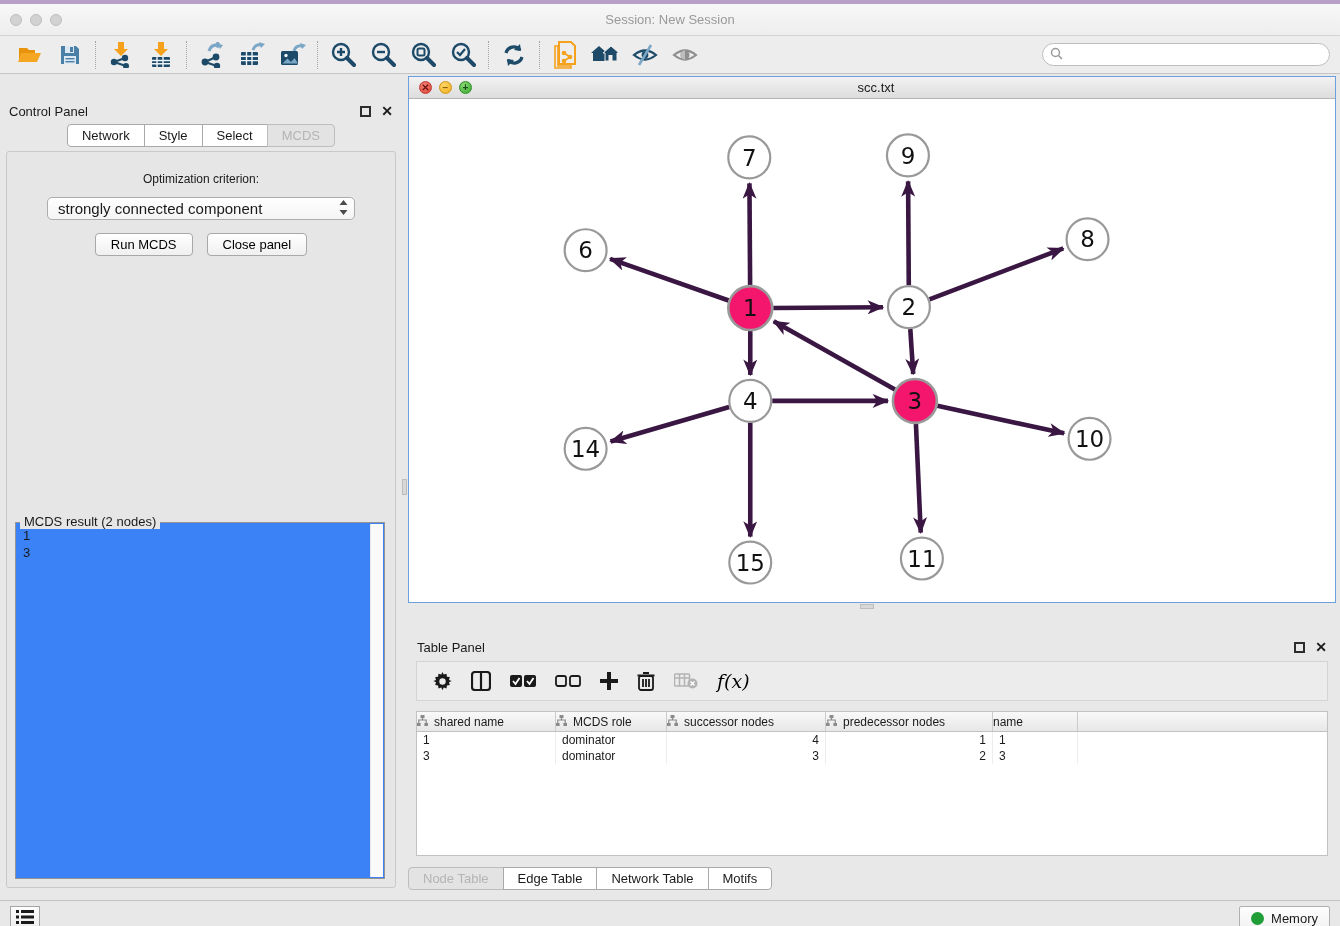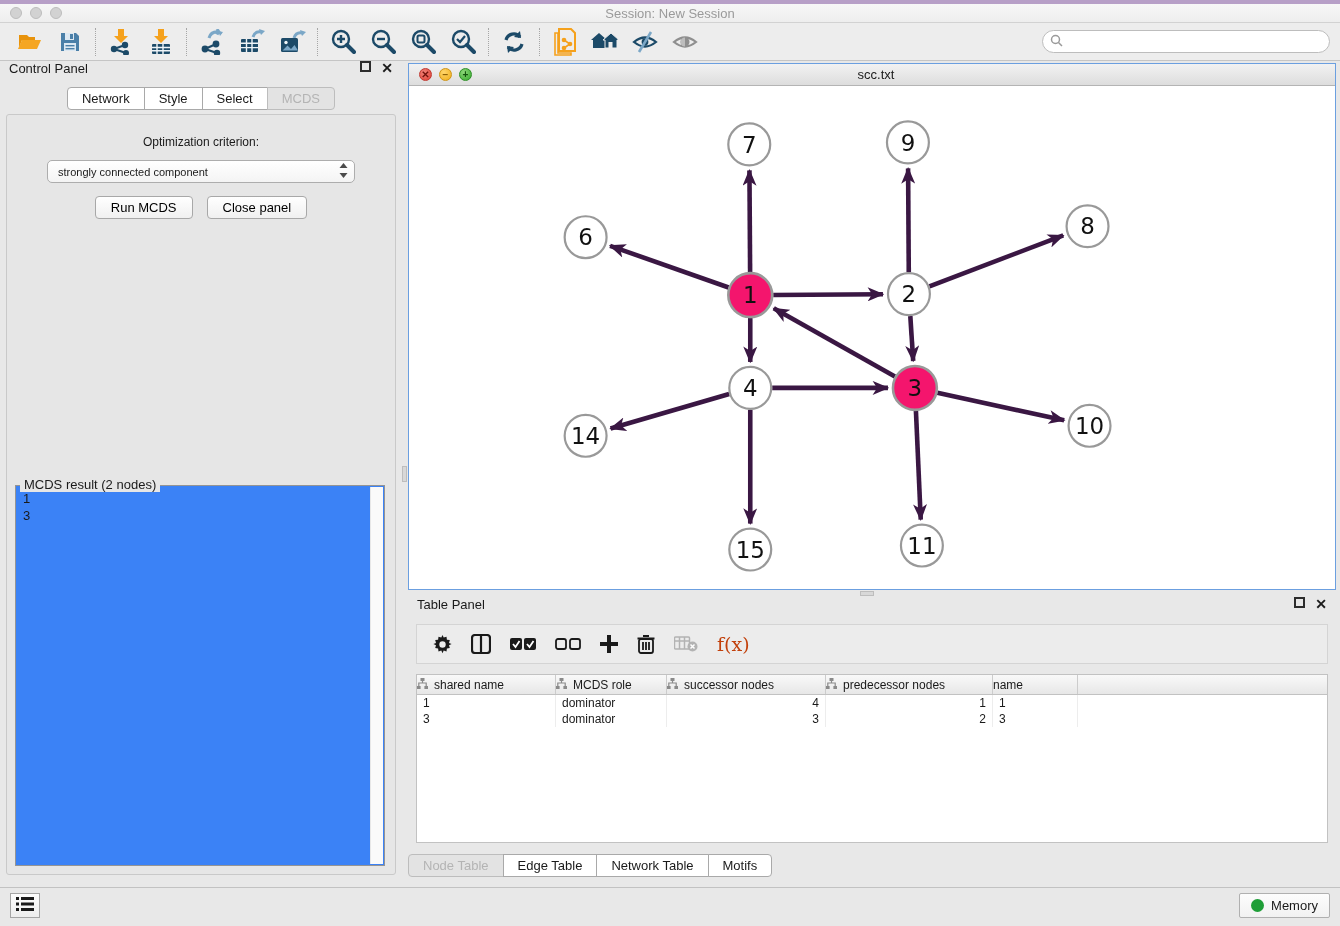--- a/index.html
+++ b/index.html
@@ -1,56 +1,56 @@
 <!DOCTYPE html>
 <html><head>
 <meta charset="utf-8">
 <style>
   * { box-sizing: border-box; margin: 0; padding: 0; }
   html,body { width:1340px; height:926px; overflow:hidden; }
   body { font-family:"Liberation Sans", sans-serif; background:#e8e8e8; font-size:13px; color:#1a1a1a; }
 
   
   #desktop-strip { height:4px; background:#b79fc7; }
-  #titlebar { height:19px; background:linear-gradient(#f7f7f7,#eeeeee); position:relative;
+  #titlebar { height:32px; background:linear-gradient(#f7f7f7,#eeeeee); position:relative;
               display:flex; align-items:center; border-bottom:1px solid #d2d2d2; }
   .traffic { display:flex; gap:8px; margin-left:10px; z-index:2; }
   .light { width:12px; height:12px; border-radius:50%; background:#d2d2d2; border:1px solid #bdbdbd; }
   #titlebar .wtitle { position:absolute; left:0; right:0; text-align:center; color:#9a9a9a; font-size:13px; }
 
   #toolbar { height:38px; background:#ededed; border-bottom:1px solid #c5c5c5;
              display:flex; align-items:center; padding:0 10px; }
   .tbtn { width:40px; height:32px; display:flex; align-items:center; justify-content:center; }
   .tbtn svg { display:block; }
   .tsep { width:0; height:28px; border-left:1px dotted #a6a6a6; margin:0 5px; }
   #search-box { margin-left:auto; width:288px; height:23px; border:1px solid #bdbdbd; border-radius:12px;
                 background:#fff; display:flex; align-items:center; padding:0 7px; gap:5px; }
   #search-box input { border:none; outline:none; flex:1; font-size:13px; background:transparent; }
 
   
   #main { display:flex; height:826px; }
 
   
   #control-panel { width:402px; display:flex; flex-direction:column; background:#e8e8e8; }
-  .panel-header { height:26px; display:flex; align-items:flex-start; padding:0 9px; font-size:13px; }
+  .panel-header { height:26px; display:flex; align-items:center; padding:0 9px; font-size:13px;margin-top:24px; }
   .panel-header .ph-title { flex:1; }
   .float-icon { width:11px; height:11px; border:2px solid #2c2c2c; margin-right:10px; }
   .close-x { font-weight:bold; font-size:14px; color:#1a1a1a; line-height:1; }
   .tabs-row { display:flex; justify-content:center; }
   .tab { padding:3px 14px; background:#fff; border:1px solid #a9a9a9; margin-left:-1px; font-size:13px; }
   .tab:first-child { border-radius:4px 0 0 4px; margin-left:0; }
   .tab:last-child { border-radius:0 4px 4px 0; }
   .tab.active { background:#e3e3e3; color:#b4b4b4; border-color:#bdbdbd; }
   #cp-content { flex:1; margin:4px 6px 12px 6px; background:#e6e6e6; border:1px solid #c9c9c9;
                 border-radius:3px; position:relative; text-align:center; padding-top:20px; }
   #opt-label { font-size:12px; }
   #criterion-select { width:308px; height:23px; margin:11px auto 0 auto; background:linear-gradient(#ffffff,#f4f4f4);
                       border:1px solid #adadad; border-radius:5px; display:flex; align-items:center;
                       padding:0 6px 0 10px; text-align:left; }
-  #criterion-select .sel-text { flex:1; font-size:11px; }
+  #criterion-select .sel-text { flex:1; font-size:15px; }
   .btn-row { display:flex; justify-content:center; gap:14px; margin-top:13px; }
   .push-btn { padding:3px 15px; font-size:13px; background:linear-gradient(#ffffff,#f0f0f0);
               border:1px solid #a8a8a8; border-radius:4px; }
   #result-group { position:absolute; left:8px; right:10px; top:370px; bottom:8px;
                   border:1px solid #949494; background:#3b82f6; }
   #result-legend { position:absolute; top:-9px; left:4px; background:#e6e6e6; padding:0 4px; font-size:13px; }
   #result-text { position:absolute; inset:1px 15px 1px 1px; text-align:left; padding:3px 6px;
                  font-size:13px; line-height:17px; white-space:pre-line; overflow:hidden; }
   #result-scrollbar { position:absolute; top:1px; bottom:1px; right:1px; width:13px;
                       background:#fafafa; border-left:1px solid #e7e7e7; }
@@ -77,21 +77,21 @@
 
   #divider-h { height:7px; background:#e8e8e8; position:relative; }
   #divider-h .grip { position:absolute; left:452px; top:1px; width:14px; height:5px;
                      background:#d8d8d8; border:1px solid #bdbdbd; }
 
   
   #table-panel { flex:1; display:flex; flex-direction:column; background:#e8e8e8; min-height:0; }
   #tp-toolbar { margin:1px 8px 6px 8px; height:40px; background:#ececec; border:1px solid #d4d4d4;
                 display:flex; align-items:center; gap:19px; padding:0 16px; flex:0 0 40px; }
   .tp-icon { display:flex; align-items:center; justify-content:center; }
-  #fx-label { font-family:"DejaVu Serif", serif; font-size:19px; color:#c2410c; }
+  #fx-label { font-family:"DejaVu Serif", serif; font-style:italic; font-size:19px; color:#000000; }
   #tp-table { margin:4px 8px 0 8px; background:#fff; border:1px solid #c2c2c2; flex:1; min-height:0;
               display:flex; flex-direction:column; overflow:hidden; }
   .t-head { display:flex; height:20px; background:linear-gradient(#f9f9f9,#e7e7e7);
             border-bottom:1px solid #c2c2c2; flex:0 0 20px; }
   .th-cell { display:flex; align-items:center; gap:6px; font-size:12px;
              border-right:1px solid #cccccc; height:100%; }
   .t-row { display:flex; height:16px; font-size:12px; }
   .td-cell { height:100%; padding:1px 6px 0 6px; border-right:1px solid #ededed; }
   .c0 { width:139px; } .c1 { width:111px; } .c2 { width:159px; } .c3 { width:167px; } .c4 { width:85px; }
   .t-right { text-align:right; }

